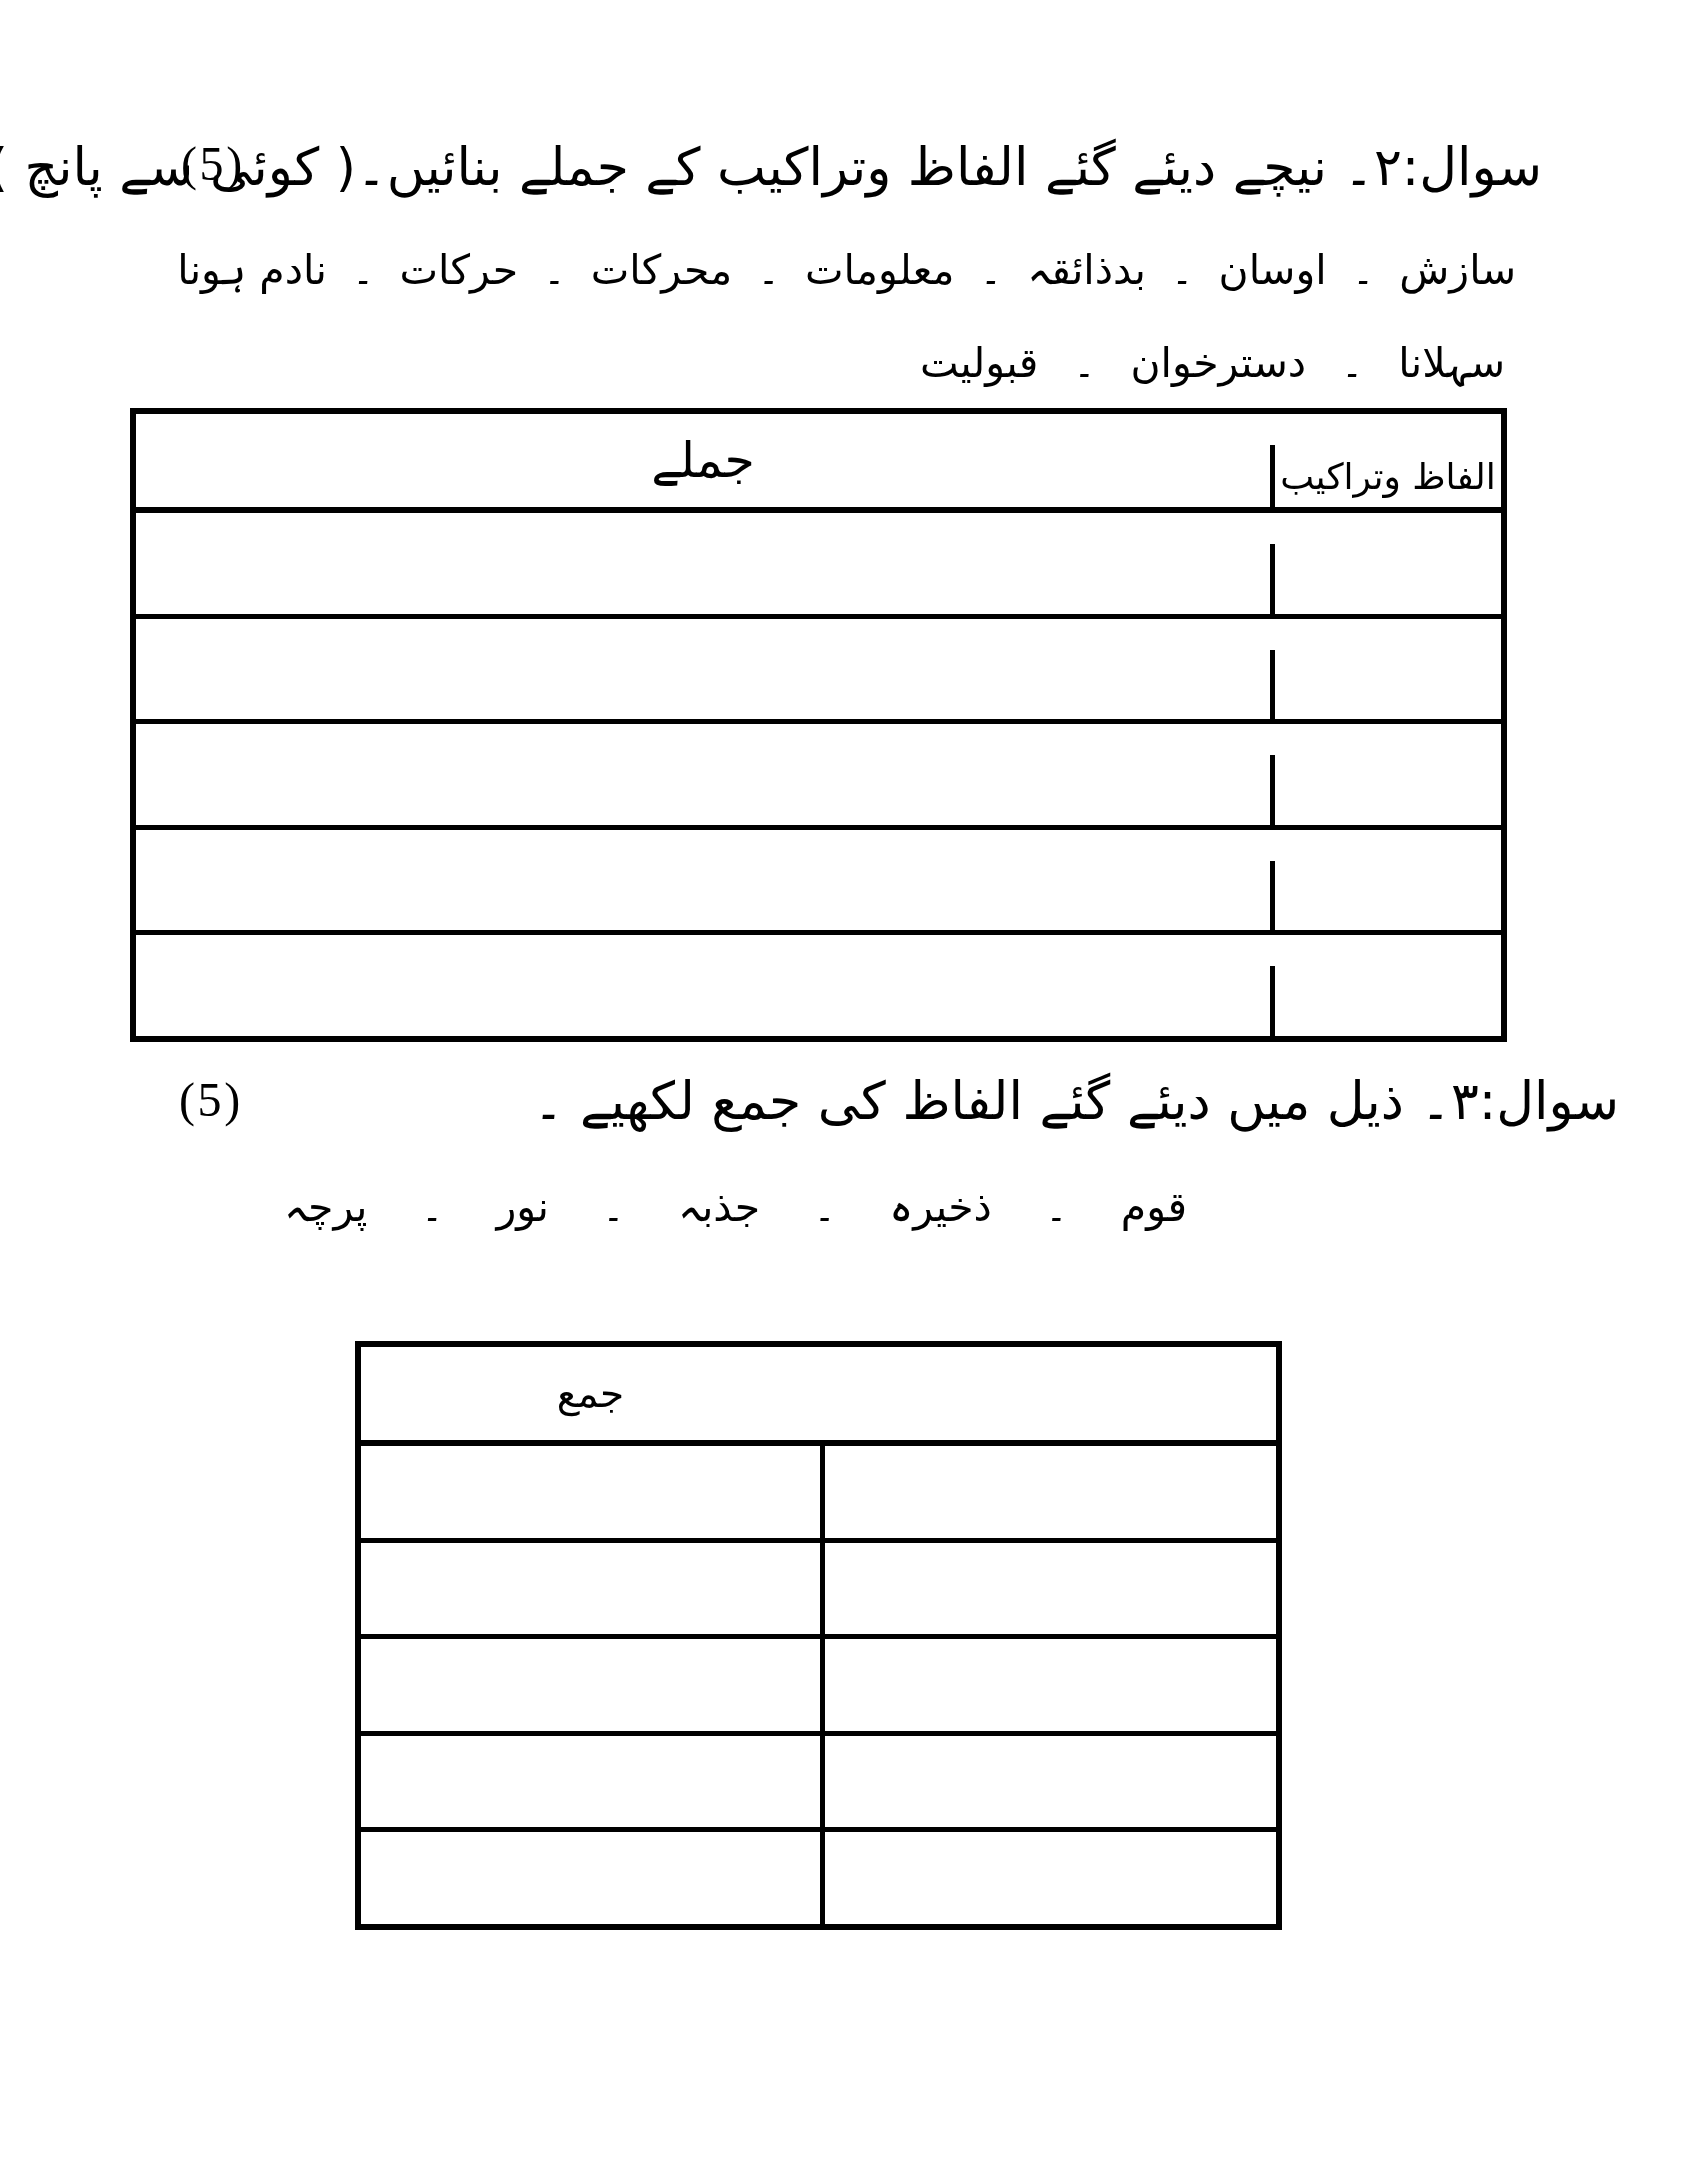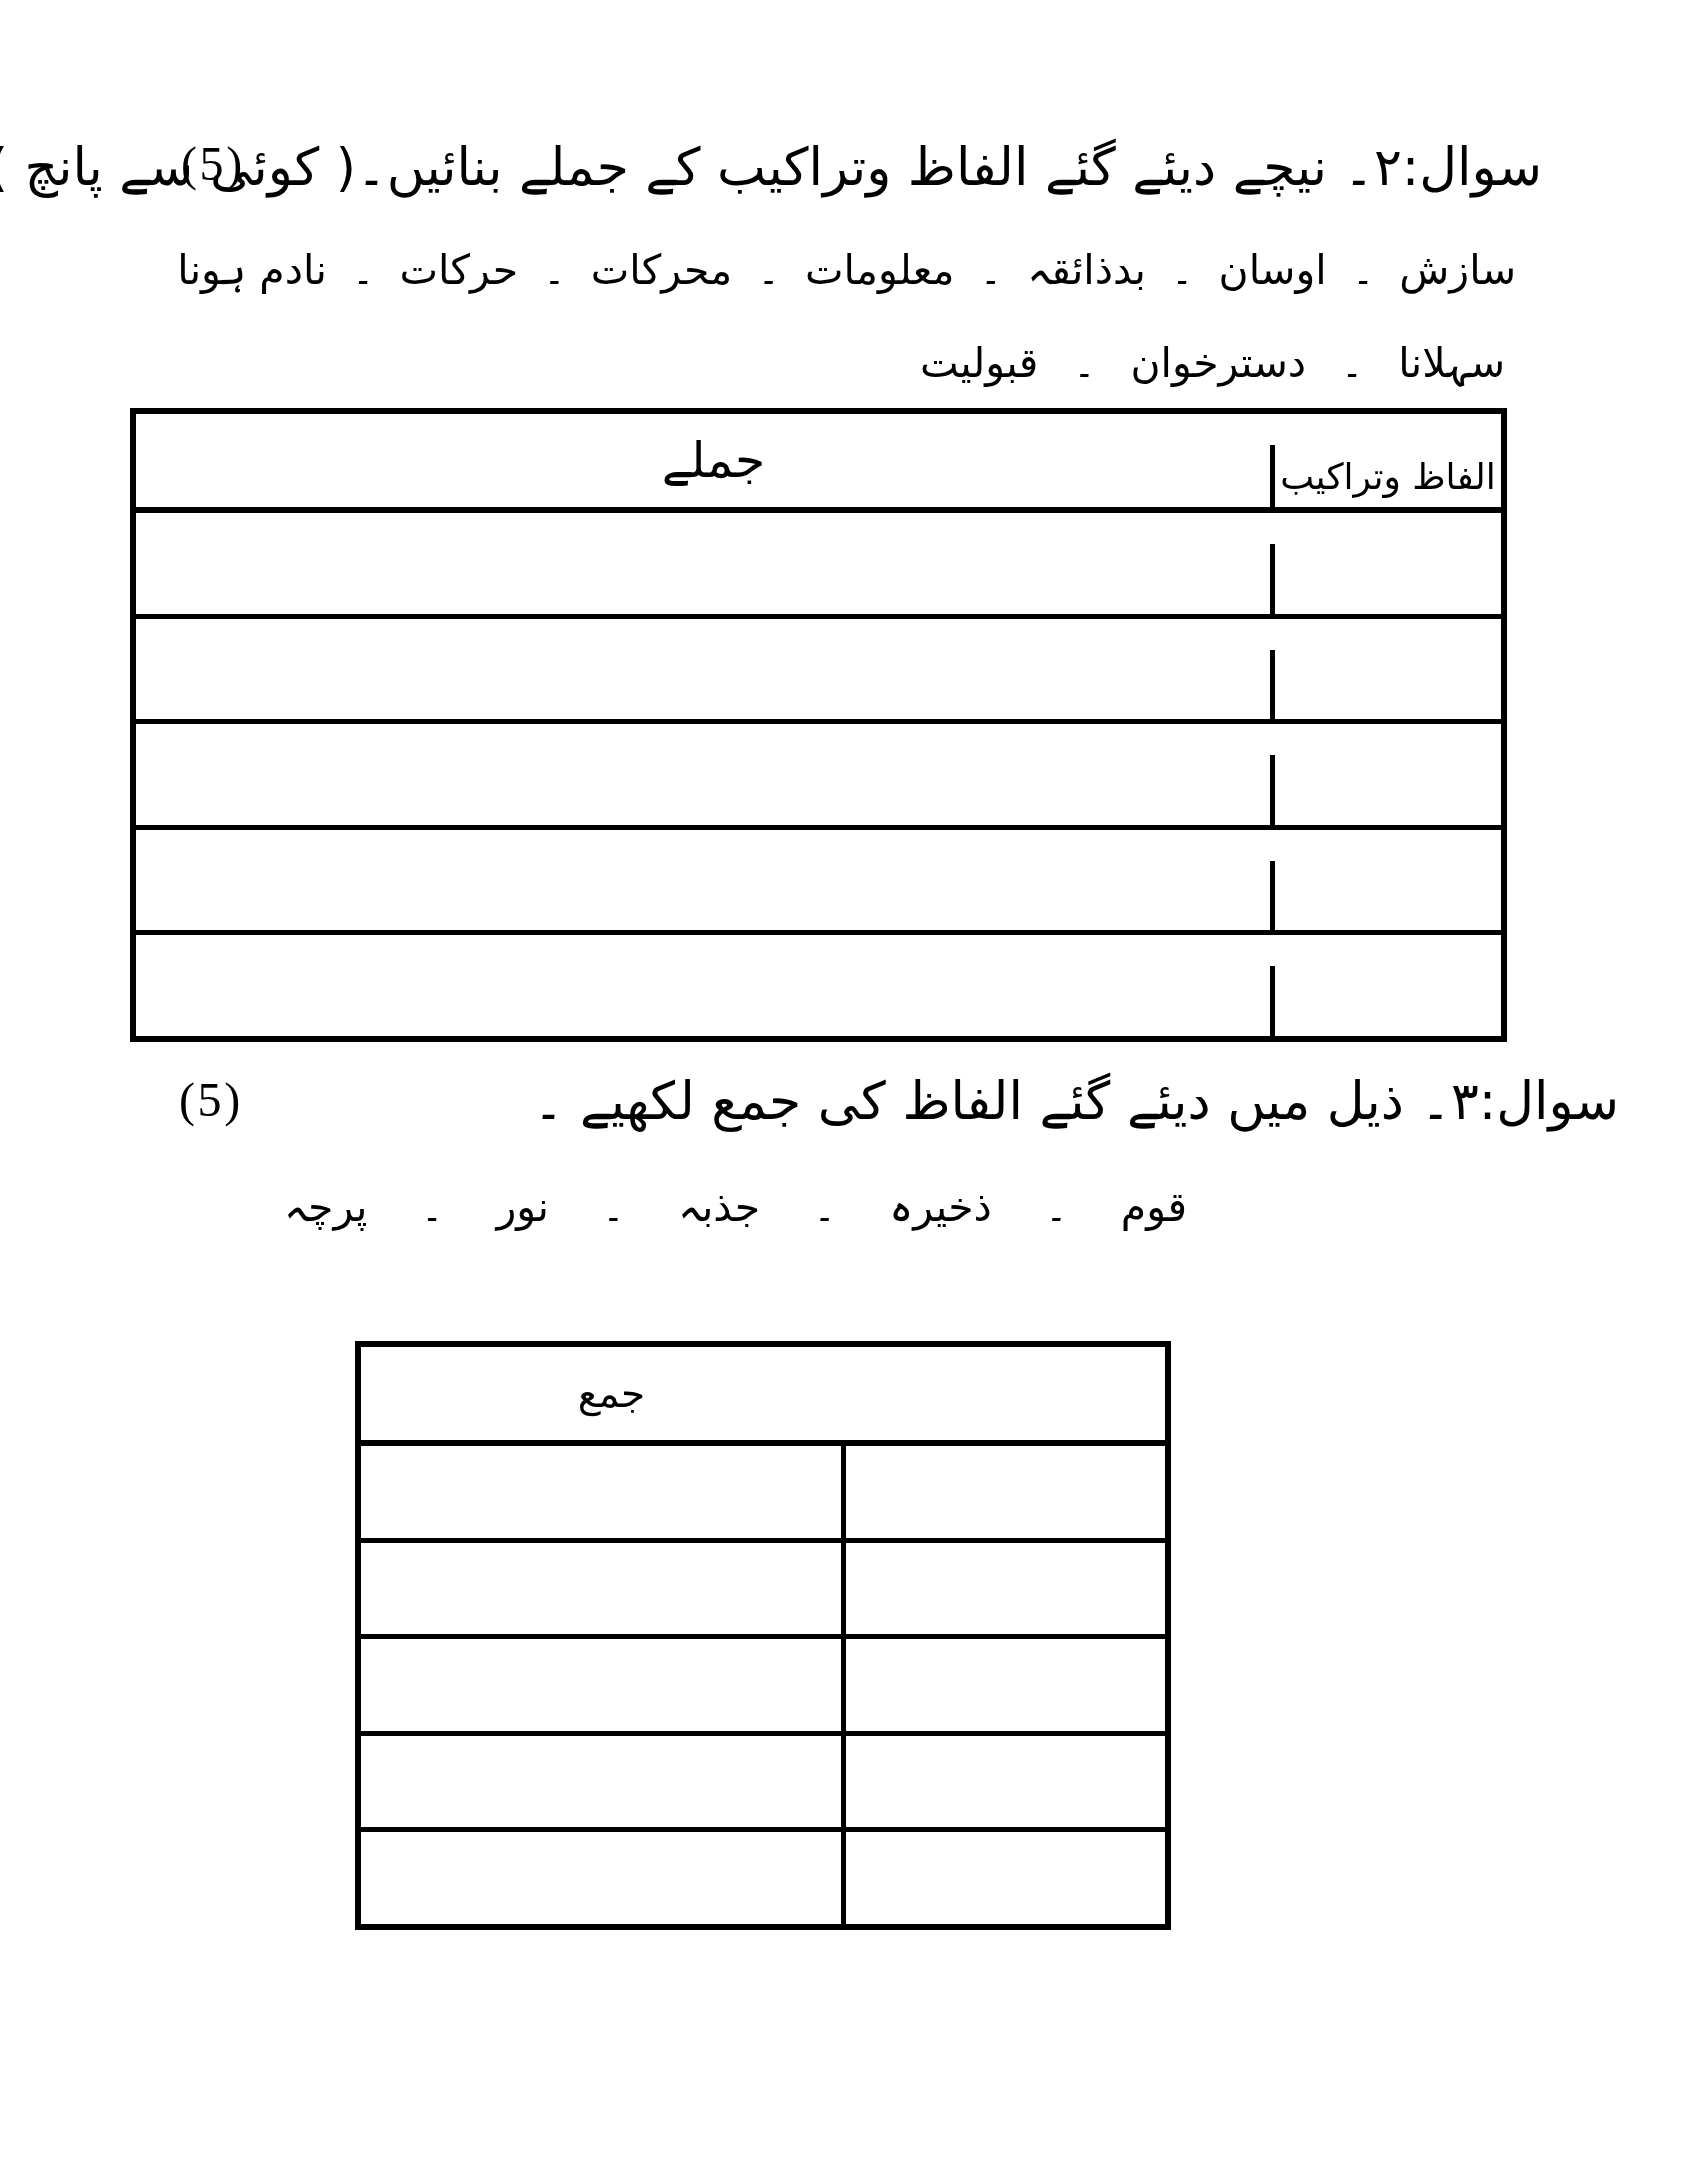--- a/index.html
+++ b/index.html
@@ -16,34 +16,34 @@
   .wordrow{
     position:absolute;display:flex;flex-direction:row;direction:rtl;
     justify-content:space-between;align-items:baseline;font-size:41px;line-height:77px;
   }
   .wordrow .sep{font-size:37px;}
   
   .anstable{
     position:absolute;border:6px solid #000;display:flex;flex-direction:column;
     background:#fff;box-sizing:border-box;
   }
-  .trow{display:flex;flex-direction:row;flex:1 1 auto;align-items:stretch;padding-left:21px;}
+  .trow{display:flex;flex-direction:row;flex:1 1 auto;align-items:stretch;}
   .trow.header{flex:0 0 auto;border-bottom:6.8px solid #000;}
   .trow.data + .trow.data{border-top:5.1px solid #000;}
   .cell{display:flex;align-items:center;justify-content:center;box-sizing:border-box;}
   .cell.side{border-left:5.1px solid #000;}
   
   #table1{left:130px;top:408px;width:1377px;height:634px;}
   #table1 .trow.header{height:93px;}
   #table1 .cell.main{flex:1 1 auto;}
   #table1 .cell.side{flex:0 0 231px;margin-top:31px;}
   #table1 .head-main{font-size:49px;}
   #table1 .head-side{font-size:36px;}
   
-  #table2{left:355px;top:1341px;width:816px;height:589px;}
+  #table2{left:355px;top:1341px;width:927px;height:589px;}
   #table2 .trow.header{height:93px;}
   #table2 .cell.left{flex:0 0 459px;}
   #table2 .cell.right{flex:1 1 auto;}
   #table2 .head-txt{font-size:39px;}
 </style>
 </head>
 <body>
 
 <div id="page">
 

